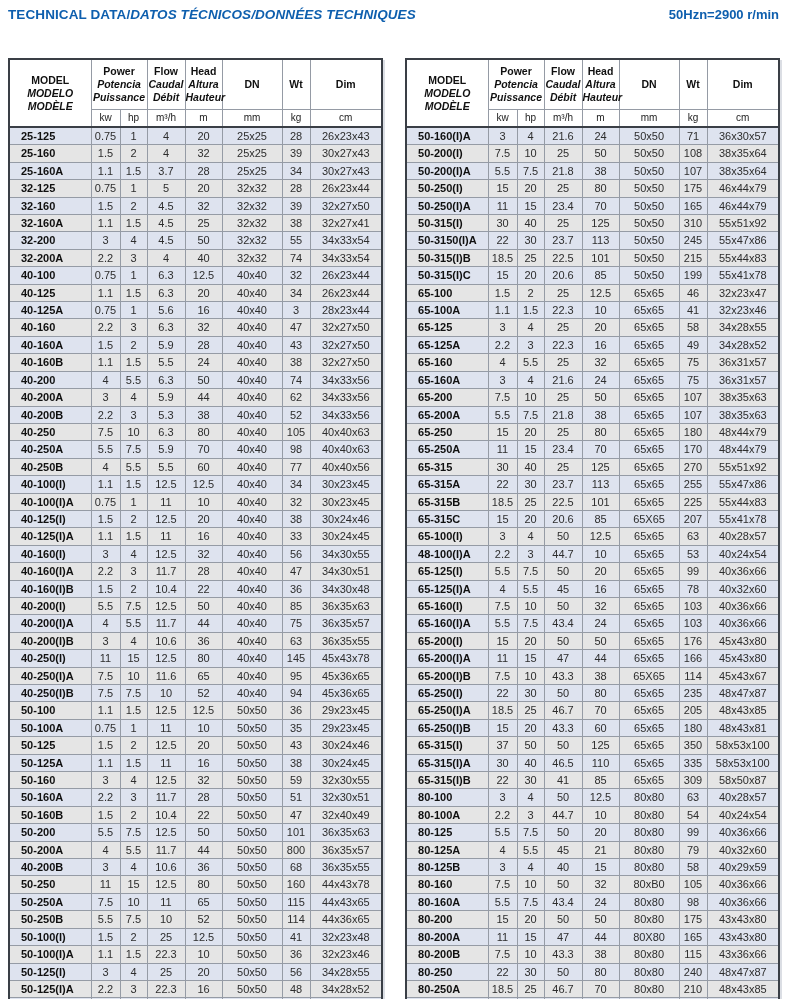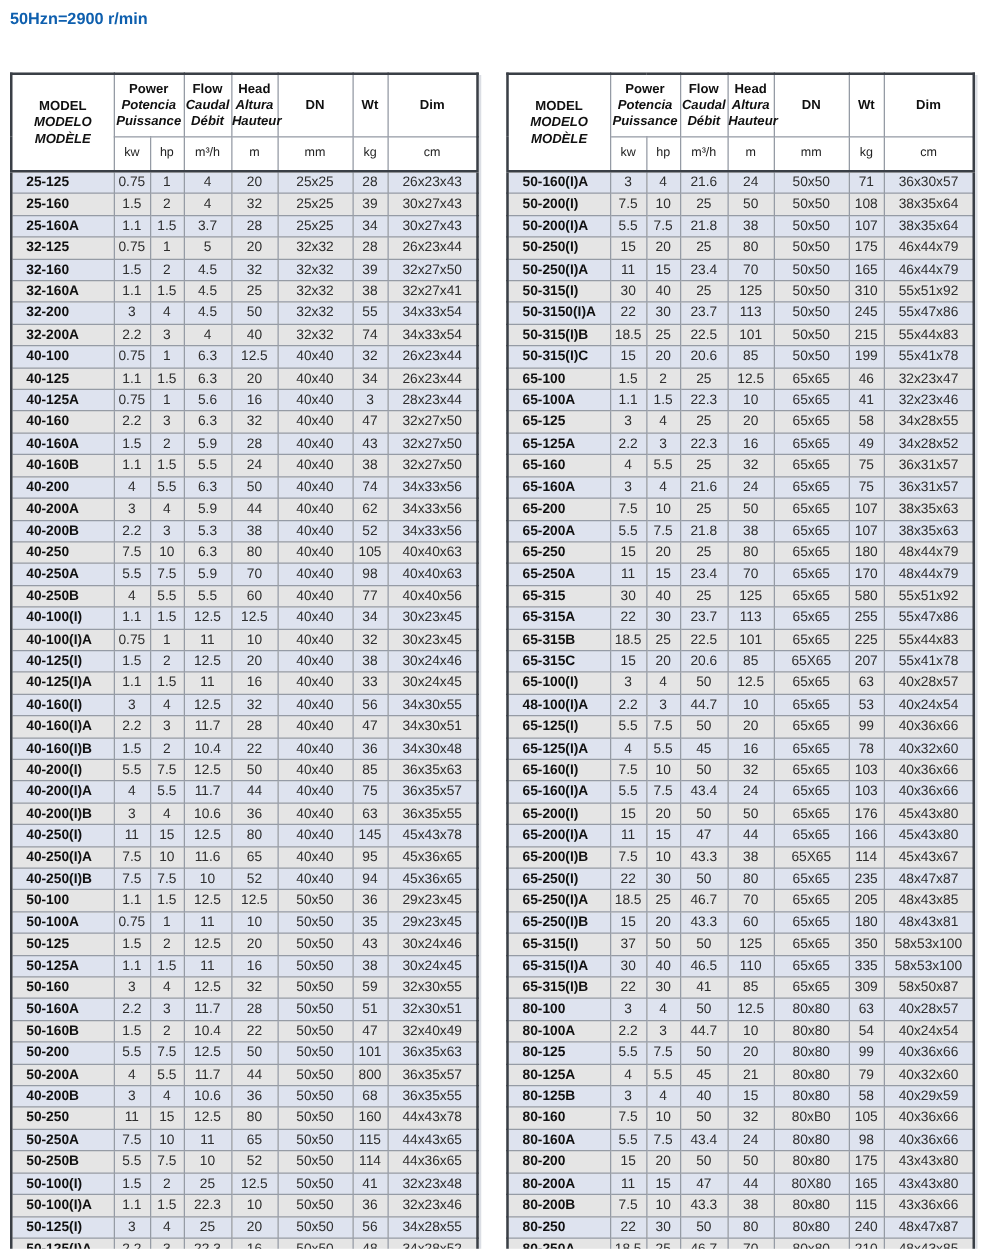--- a/index.html
+++ b/index.html
@@ -31,21 +31,21 @@
     margin-top:28px;
   }
   .pump-table th,.pump-table td{border:1px solid var(--inner-border);padding:0;}
   .pump-table thead{border-bottom:2px solid var(--heavy-border);}
   .pump-table thead tr.head-main{height:50px;}
   .pump-table thead tr.head-main th{
     background:#fff;font-size:10.5px;color:#101010;vertical-align:middle;text-align:center;
   }
   .hl{font-weight:bold;line-height:13px;white-space:nowrap;}
   .hl.it{font-style:italic;}
-  .pump-table thead tr.units{height:28px;}
+  .pump-table thead tr.units{height:18px;}
   .pump-table thead tr.units th{
     background:#fff;font-weight:normal;font-size:10px;color:#222;text-align:center;vertical-align:middle;
   }
   .pump-table tbody td{
     height:16.4px;line-height:16.4px;font-size:11px;color:#2d2d2d;
     text-align:center;vertical-align:middle;white-space:nowrap;overflow:hidden;
   }
   .pump-table tbody td.model{
     text-align:left;padding-left:11px;font-weight:bold;color:#101010;font-size:11px;
   }
@@ -58,20 +58,21 @@
   .wm1{left:40px;top:300px;}
   .wm2{left:470px;top:150px;}
   .wm3{left:120px;top:760px;}
   .wm4{left:520px;top:700px;}
 </style>
 </head>
 <body>
 
 <div class="page">
   <div class="topbar">
+    <div class="title"><span>TECHNICAL DATA/</span><span class="it">DATOS TÉCNICOS/DONNÉES TECHNIQUES</span></div>
     <div class="meta">
       <span>50Hz</span>
       <span>n=2900 r/min</span>
     </div>
   </div>
 
   <div class="tables">
     <table class="pump-table">
         <colgroup>
           <col style="width: 82px;">
@@ -882,21 +883,21 @@
             <td>170</td>
             <td>48x44x79</td>
           </tr>
           <tr>
             <td class="model">65-315</td>
             <td>30</td>
             <td>40</td>
             <td>25</td>
             <td>125</td>
             <td>65x65</td>
-            <td>580</td>
+            <td>270</td>
             <td>55x51x92</td>
           </tr>
           <tr class="stripe">
             <td class="model">65-315A</td>
             <td>22</td>
             <td>30</td>
             <td>23.7</td>
             <td>113</td>
             <td>65x65</td>
             <td>255</td>

